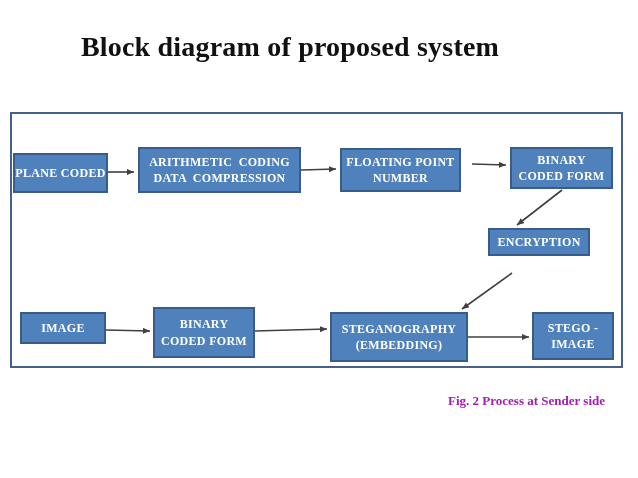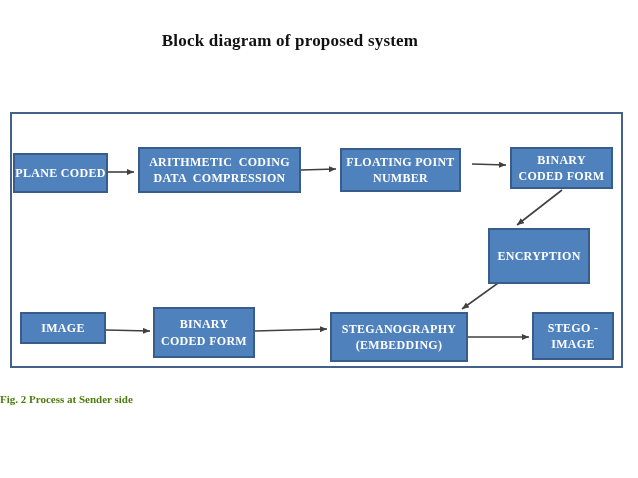--- a/index.html
+++ b/index.html
@@ -14,34 +14,34 @@
     background: #ffffff;
     overflow: hidden;
     font-family: "Liberation Serif", "DejaVu Serif", serif;
   }
   .title {
     position: absolute;
     left: 30px;
     top: 31px;
     width: 520px;
     text-align: center;
-    font-size: 17px;
+    font-size: 28px;
     font-weight: bold;
     color: #111111;
     letter-spacing: 0.2px;
   }
   .caption {
     position: absolute;
     left: 0px;
     top: 393px;
     width: 605px;
-    text-align: left;
-    font-size: 11px;
+    text-align: right;
+    font-size: 13px;
     font-weight: bold;
-    color: #4d7c0f;
+    color: #a21caf;
   }
   .frame {
     position: absolute;
     left: 10px;
     top: 112px;
     width: 613px;
     height: 256px;
     border: 2px solid var(--frame-border, #44618c);
     box-sizing: border-box;
     background: transparent;
@@ -61,21 +61,21 @@
     text-align: center;
     letter-spacing: 0.3px;
   }
   .block .lbl {
     white-space: pre-wrap;
   }
   .b-plane-text        { left: 13px;  top: 153px; width: 95px;  height: 40px; }
   .b-arithmetic        { left: 138px; top: 147px; width: 163px; height: 46px; text-align: center; }
   .b-floating-point    { left: 340px; top: 148px; width: 121px; height: 44px; }
   .b-binary-top        { left: 510px; top: 147px; width: 103px; height: 42px; }
-  .b-encryption        { left: 488px; top: 228px; width: 102px; height: 56px; }
+  .b-encryption        { left: 488px; top: 228px; width: 102px; height: 28px; }
   .b-image             { left: 20px;  top: 312px; width: 86px;  height: 32px; }
   .b-binary-bottom     { left: 153px; top: 307px; width: 102px; height: 51px; }
   .b-steganography     { left: 330px; top: 312px; width: 138px; height: 50px; justify-content: center; }
   .b-stego-image       { left: 532px; top: 312px; width: 82px;  height: 48px; }
   .arrow-layer {
     position: absolute;
     left: 0; top: 0;
     width: 638px;
     height: 478px;
     pointer-events: none;

